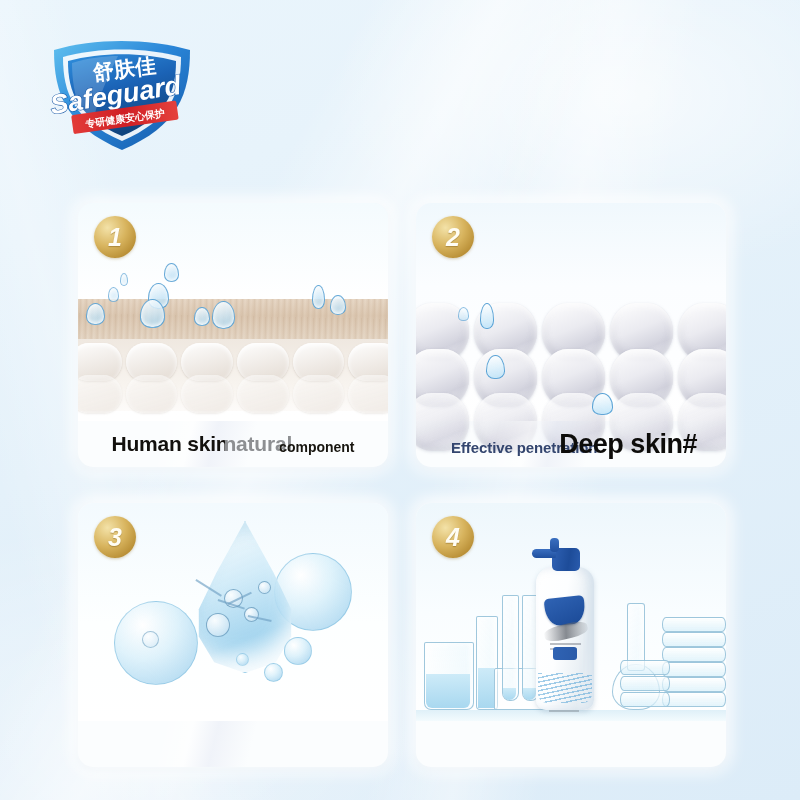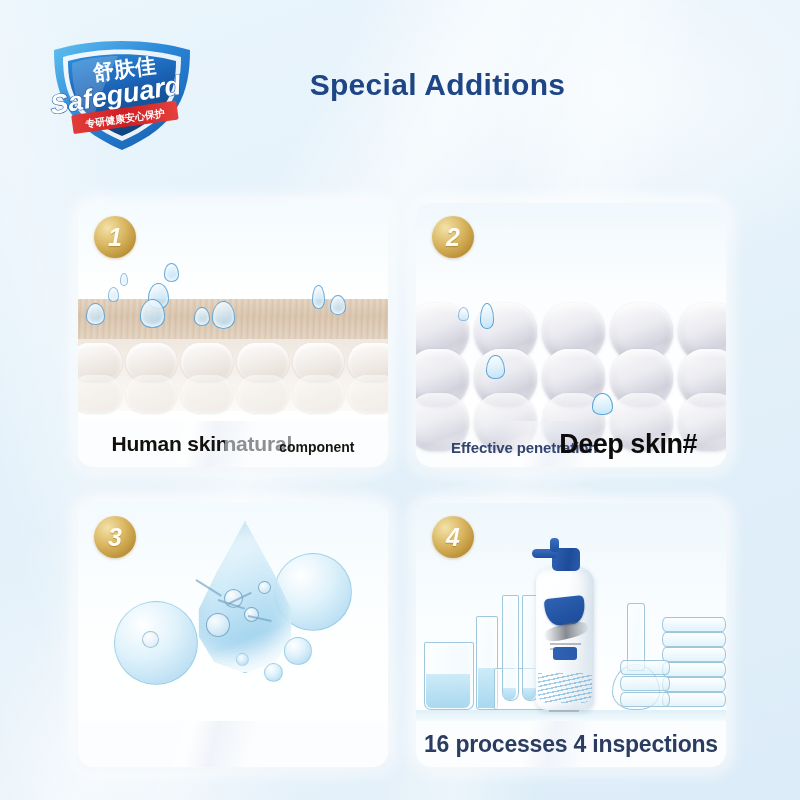--- a/index.html
+++ b/index.html
@@ -198,21 +198,20 @@
       <g transform="rotate(-9 78 66)">
         <text x="78" y="72" font-family="'Liberation Sans',sans-serif" font-size="27" font-style="italic" font-weight="bold" fill="#ffffff" text-anchor="middle" stroke="#1455a4" stroke-width="1.1" paint-order="stroke">Safeguard</text>
       </g>
       <g transform="rotate(-8 86 86)">
         <rect x="34" y="76" width="106" height="19" rx="2" fill="url(#redBan)"></rect>
         <text x="87" y="90" font-family="'DejaVu Sans','Liberation Sans',sans-serif" font-size="10" font-weight="bold" fill="#ffffff" text-anchor="middle">专研健康安心保护</text>
       </g>
     </svg>
   </div>
 
-  <div class="title">Special Additions</div>
 
   <div class="grid">
 
     <div class="card c1">
       <div class="art">
         <div class="skin-top"></div>
         <div class="skin-mid"></div>
         <div class="skin-low"></div>
         <div class="cellrow" style="top:140px">
           <i></i>
@@ -358,22 +357,16 @@
         <div class="dish" style="left:246px;bottom:59px;width:62px;"></div>
         <div class="dish" style="left:246px;bottom:74px;width:62px;"></div>
         <div class="dish" style="left:246px;bottom:89px;width:62px;"></div>
         <div class="dish" style="left:204px;bottom:14px;width:48px;"></div>
         <div class="dish" style="left:204px;bottom:30px;width:48px;"></div>
         <div class="dish" style="left:204px;bottom:46px;width:48px;"></div>
       </div>
       <div class="badge">
         <span>4</span>
       </div>
-      <div class="bar">
-        <div class="bar-sheen"></div>
-        <div class="bar-text">
-          <span class="t-navy">16 processes 4 inspections</span>
-        </div>
-      </div>
     </div>
 
   </div>
 </div>
 
 </body></html>

